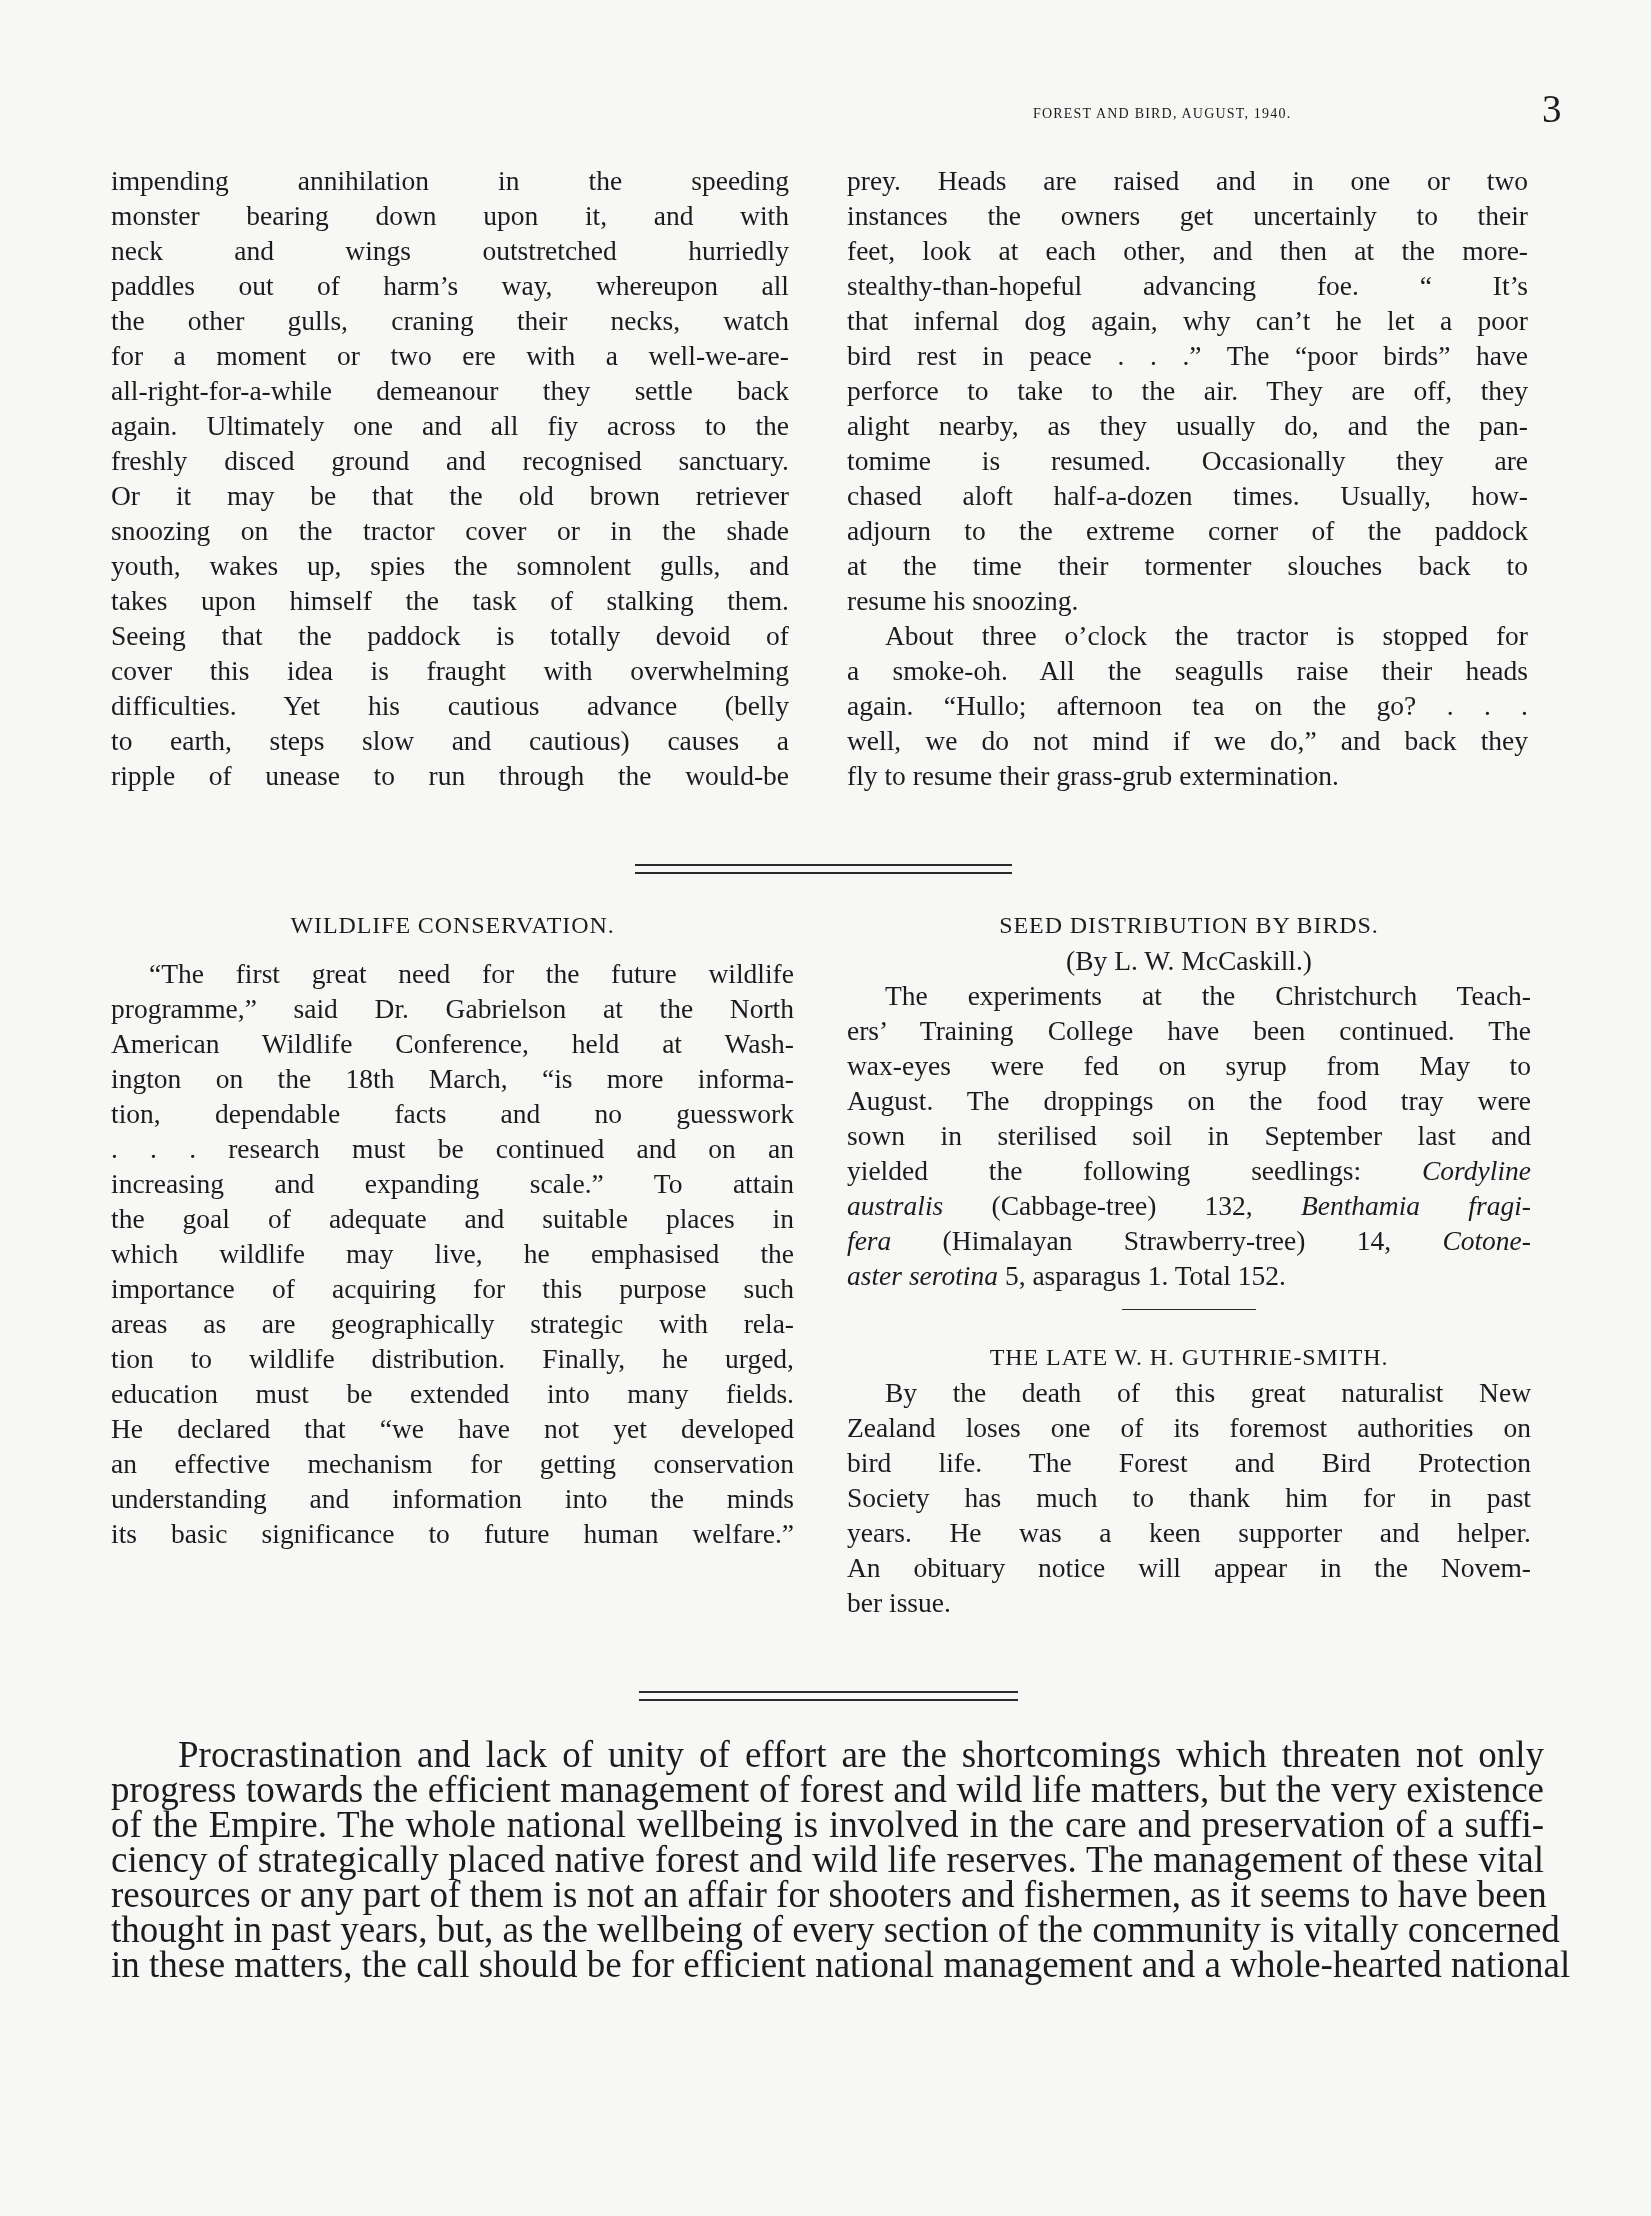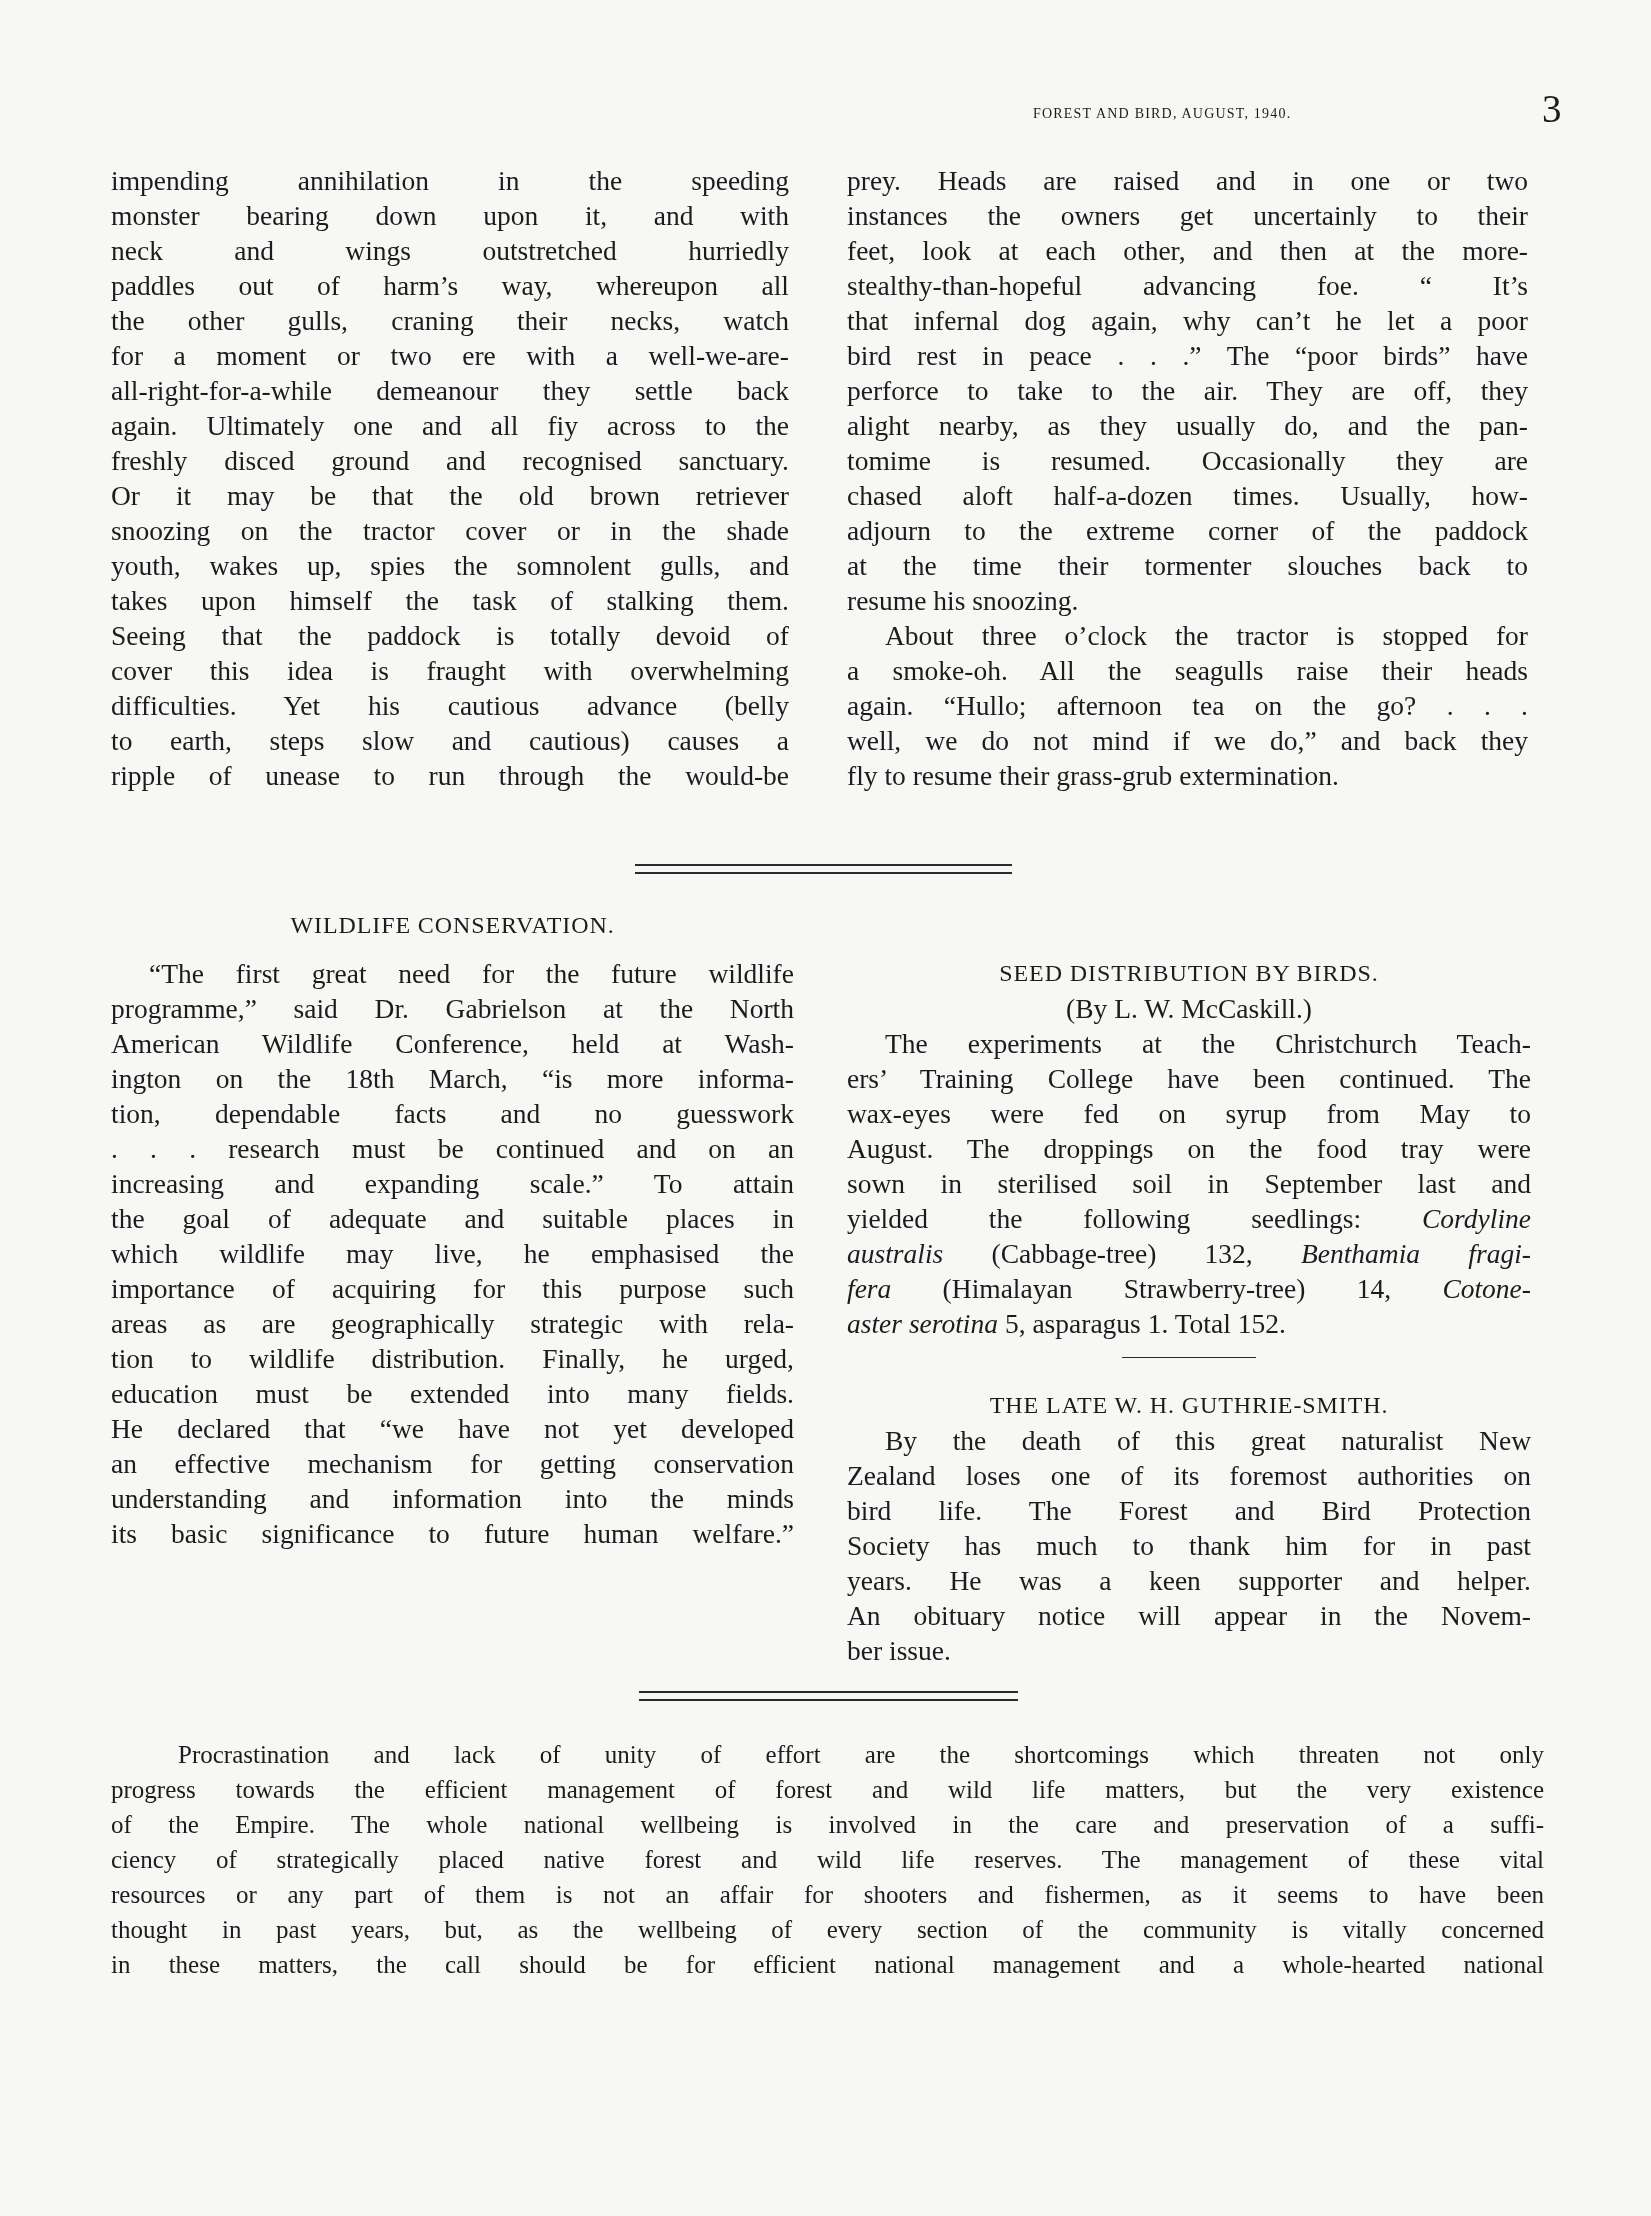--- a/index.html
+++ b/index.html
@@ -28,38 +28,38 @@
   }
   .col .line {
     display: block; text-align: justify; text-align-last: justify;
     white-space: nowrap; overflow: visible;
   }
   .col .line.last { text-align-last: left; }
   .indent { text-indent: 38px; }
   .col-left-top { left: 111px; top: 163px; width: 678px; }
   .col-right-top { left: 847px; top: 163px; width: 681px; }
   .col-left-mid { left: 111px; top: 908px; width: 683px; }
-  .col-right-mid { left: 847px; top: 908px; width: 684px; margin-top: 48px; }
+  .col-right-mid { left: 847px; top: 908px; width: 684px; }
   .heading {
     display: block; text-align: center !important; text-align-last: center !important;
     font-size: 24px; letter-spacing: 0.9px; white-space: nowrap;
   }
   .byline { display: block; text-align: center !important; text-align-last: center !important; }
   .double-rule {
     position: absolute; height: 9.6px;
     border-top: 2.4px solid #2a2a2a; border-bottom: 2.4px solid #2a2a2a;
     box-sizing: border-box;
   }
   .rule-1 { left: 635px; top: 864px; width: 377px; }
   .rule-2 { left: 639px; top: 1691px; width: 379px; }
   .short-rule {
     display: block; width: 134px; height: 0; border-top: 1.8px solid #2a2a2a;
     margin: 15.5px auto 30px auto;
   }
-  .col-bottom { left: 111px; top: 1737px; width: 1433px; font-size: 25px; line-height: 35px; }
+  .col-bottom { left: 111px; top: 1737px; width: 1433px; font-size: 37px; line-height: 35px; }
   em { font-style: italic; }
   .spacer { display: block; height: 13px; }
 </style>
 </head>
 <body>
 
 <div class="page">
 
   <div class="running-head">FOREST AND BIRD, AUGUST, 1940.</div>
   <div class="page-number">3</div>

